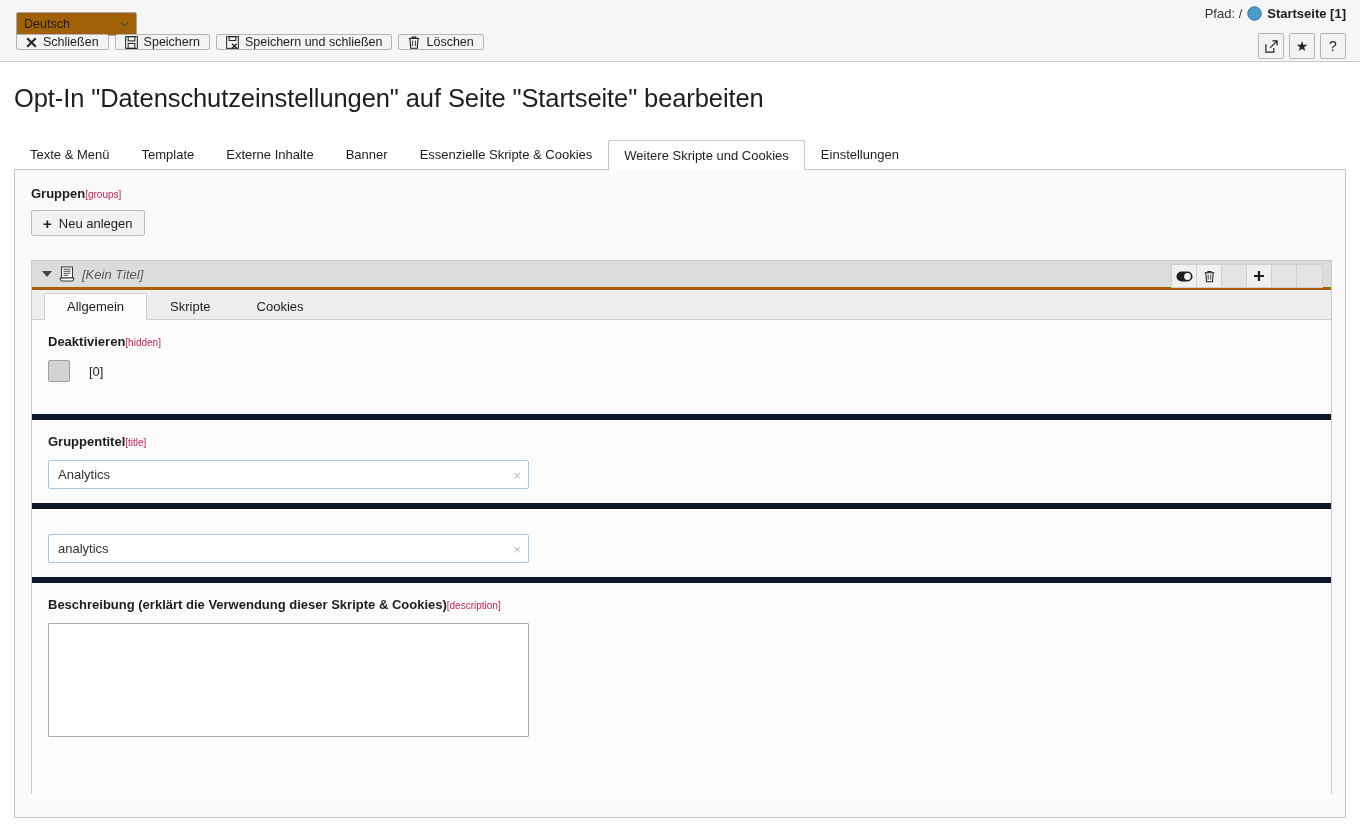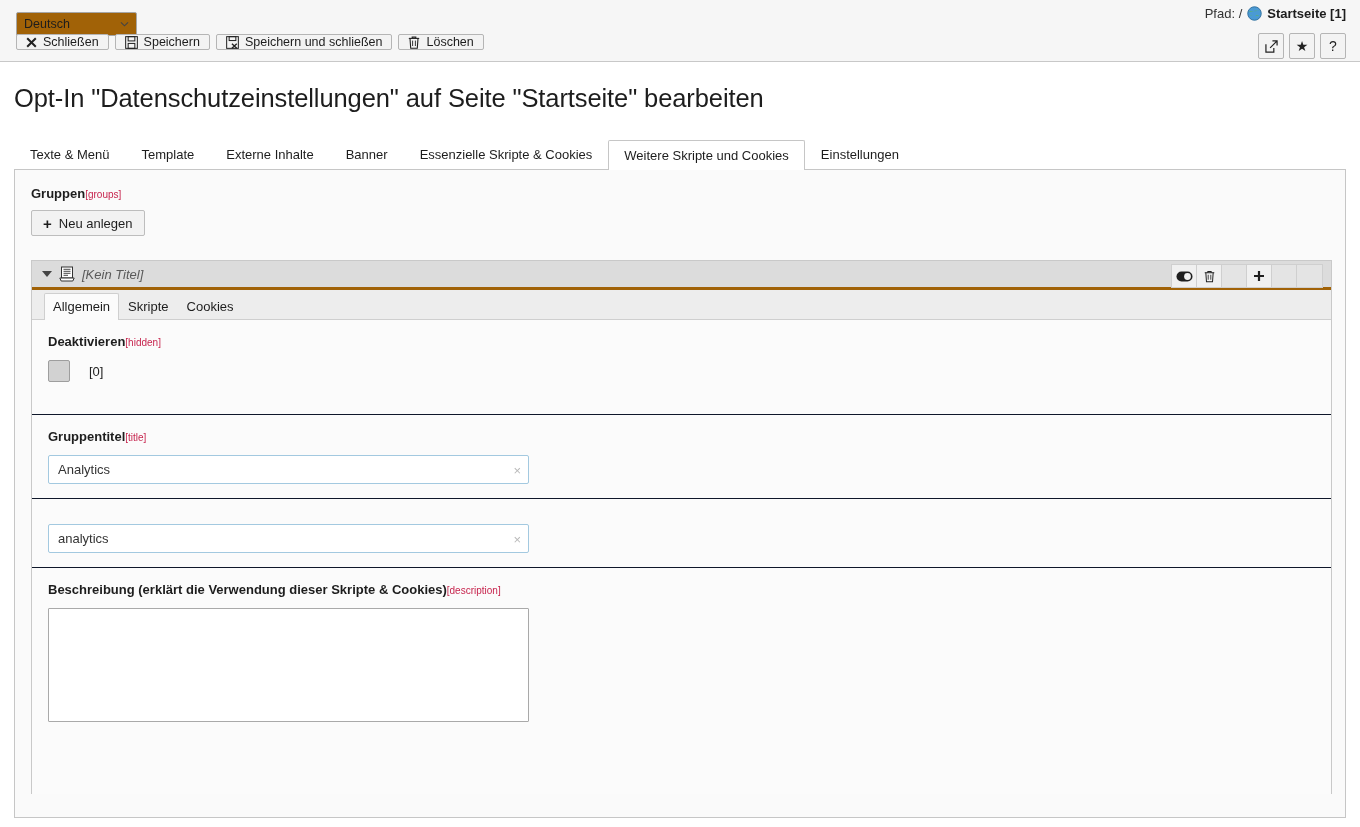--- a/index.html
+++ b/index.html
@@ -231,21 +231,21 @@
     height: 30px;
     background: #ededed;
     border-bottom: 1px solid #cfcfcf;
     display: flex;
     align-items: flex-end;
     padding-left: 12px;
   }
   .itab {
     height: 26px;
     line-height: 25px;
-    padding: 0 8px;
+    padding: 0 22px;
     font-size: 13px;
     color: #1d1d1d;
     cursor: pointer;
     border: 1px solid transparent;
     border-bottom: none;
   }
   .itab.active {
     background: #fbfbfb;
     border-color: #cfcfcf;
     margin-bottom: -1px;
@@ -256,21 +256,21 @@
   }
 
   .inner-body {
     background: #fbfbfb;
     height: 474px;
     position: relative;
   }
 
   
   .widget {
-    border-bottom: 1px solid #0f172a;
+    border-bottom: 6px solid #0f172a;
     padding: 14px 0 14px 16px;
   }
   .widget:last-child { border-bottom: none; }
   .w-label {
     font-size: 13px;
     font-weight: bold;
     color: #1d1d1d;
     display: block;
   }
   .w-body { margin-top: 11px; }

